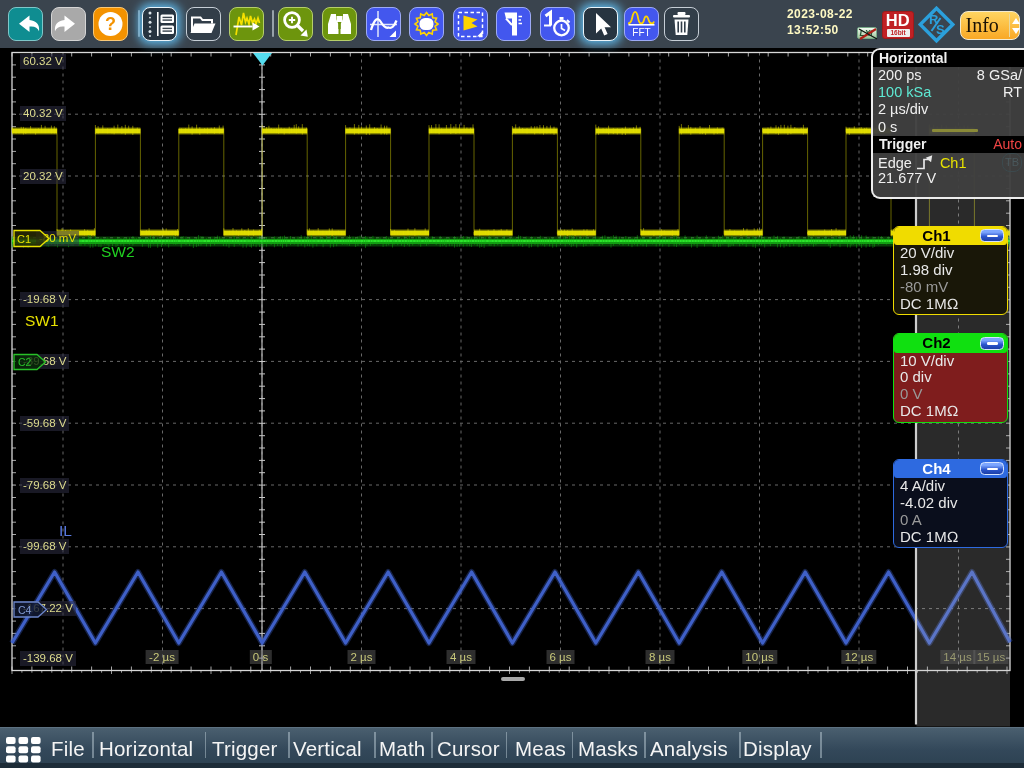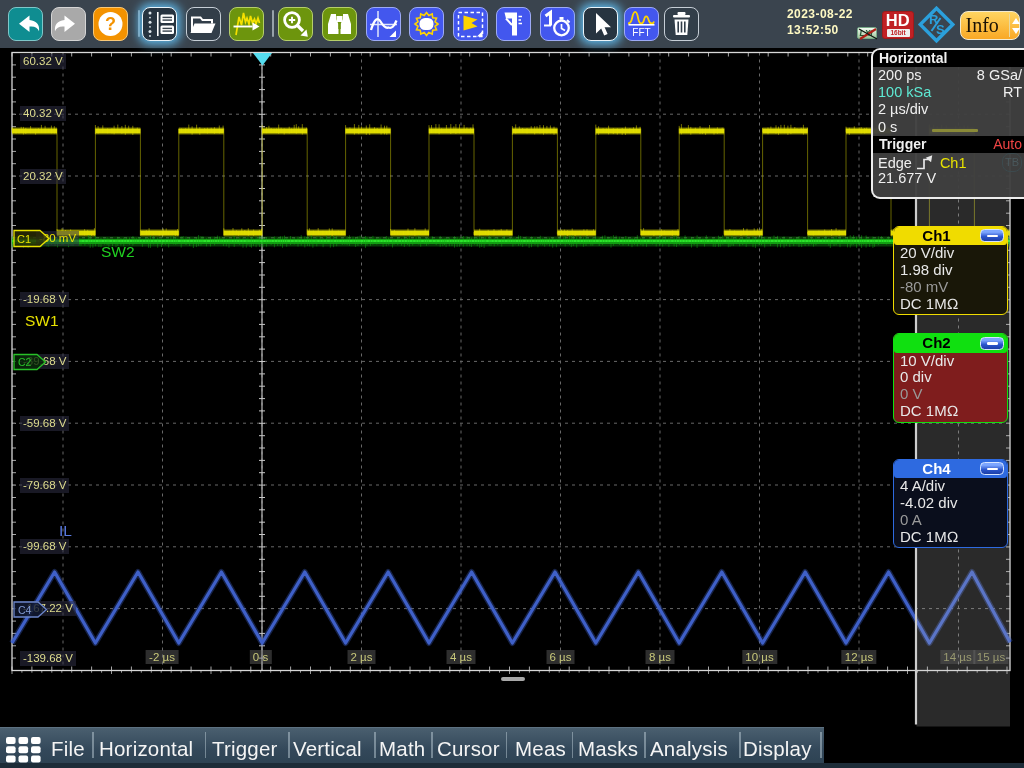--- a/index.html
+++ b/index.html
@@ -36,21 +36,21 @@
 .min{position:absolute;right:3px;top:2.5px;width:24px;height:13px;border-radius:4.5px;background:linear-gradient(#7ca6ff 20%,#2a55cc 60%,#1c3fa8);border:1px solid #d6e4ff}
 .min div{position:absolute;left:5.5px;top:4.7px;width:11px;height:2.6px;background:#fff;border-radius:1.3px}
 .cr{height:16.9px;line-height:16.9px;padding-left:6px;font-size:15px;color:#f2f2f2}
 #pill{position:absolute;left:501px;top:677px;width:24px;height:3.5px;background:#a8a8a8;border-radius:2px}
 #meas{position:absolute;left:12px;top:684.5px;width:998px;height:37px;background:#3c4043;border-top:1.5px solid #80848a;border-left:1.5px solid #9aa0a5}
 #measR{position:absolute;left:904px;top:-1.5px;width:94px;height:37px;background:#45484b;border:1px solid #6a6e71}
 .mg,.mh{position:absolute;left:5px;color:#f2f2f2;font-weight:bold;font-size:13.5px}
 .mg{top:3.5px}.mh{top:19.5px}
 #c1b{position:absolute;left:109.5px;top:4.5px;width:13px;height:11px;background:#ffe400;border-radius:2.5px;font-size:7px;font-weight:bold;color:#444;text-align:center;line-height:11px}
 #mval{position:absolute;left:108px;top:19px;width:103px;height:16px;background:#c9ccce;color:#0a0a0a;font-weight:bold;font-size:13.5px;text-align:right;padding-right:6px;line-height:16px}
-#menu{position:absolute;left:0;top:727px;width:824px;height:41px;background:linear-gradient(#4a5f6f,#33485a 55%,#2c4050);border-top:1px solid #5d7181}
+#menu{position:absolute;left:0;top:727px;width:1024px;height:41px;background:linear-gradient(#4a5f6f,#33485a 55%,#2c4050);border-top:1px solid #5d7181}
 #apps{position:absolute;left:5px;top:8px}
 .mi{position:absolute;top:8.5px;color:#f4f4f4;font-size:20.5px;letter-spacing:.2px}
 .msep{position:absolute;top:4px;width:1.5px;height:26px;background:rgba(200,215,225,.45)}
 #bbar{position:absolute;left:0;top:763px;width:1024px;height:5px;background:#1d2c38}
 </style></head>
 <body>
 <div id="stage">
 <svg id="plot" width="1024" height="768" viewBox="0 0 1024 768">
 <rect x="0" y="48" width="1024" height="636" fill="#000"></rect>
 <path d="M12.0 52.5v4M12.0 670.5v-4M31.9 52.5v4M31.9 670.5v-4M51.8 52.5v4M51.8 670.5v-4M71.7 52.5v4M71.7 670.5v-4M91.6 52.5v4M91.6 670.5v-4M111.5 52.5v4M111.5 670.5v-4M131.4 52.5v4M131.4 670.5v-4M151.3 52.5v4M151.3 670.5v-4M171.2 52.5v4M171.2 670.5v-4M191.1 52.5v4M191.1 670.5v-4M211.0 52.5v4M211.0 670.5v-4M230.9 52.5v4M230.9 670.5v-4M250.8 52.5v4M250.8 670.5v-4M270.7 52.5v4M270.7 670.5v-4M290.6 52.5v4M290.6 670.5v-4M310.5 52.5v4M310.5 670.5v-4M330.4 52.5v4M330.4 670.5v-4M350.3 52.5v4M350.3 670.5v-4M370.2 52.5v4M370.2 670.5v-4M390.1 52.5v4M390.1 670.5v-4M410.0 52.5v4M410.0 670.5v-4M429.9 52.5v4M429.9 670.5v-4M449.8 52.5v4M449.8 670.5v-4M469.7 52.5v4M469.7 670.5v-4M489.6 52.5v4M489.6 670.5v-4M509.5 52.5v4M509.5 670.5v-4M529.4 52.5v4M529.4 670.5v-4M549.3 52.5v4M549.3 670.5v-4M569.2 52.5v4M569.2 670.5v-4M589.1 52.5v4M589.1 670.5v-4M609.0 52.5v4M609.0 670.5v-4M628.9 52.5v4M628.9 670.5v-4M648.8 52.5v4M648.8 670.5v-4M668.7 52.5v4M668.7 670.5v-4M688.6 52.5v4M688.6 670.5v-4M708.5 52.5v4M708.5 670.5v-4M728.4 52.5v4M728.4 670.5v-4M748.3 52.5v4M748.3 670.5v-4M768.2 52.5v4M768.2 670.5v-4M788.1 52.5v4M788.1 670.5v-4M808.0 52.5v4M808.0 670.5v-4M827.9 52.5v4M827.9 670.5v-4M847.8 52.5v4M847.8 670.5v-4M867.7 52.5v4M867.7 670.5v-4M887.6 52.5v4M887.6 670.5v-4M907.5 52.5v4M907.5 670.5v-4M927.4 52.5v4M927.4 670.5v-4M947.3 52.5v4M947.3 670.5v-4M967.2 52.5v4M967.2 670.5v-4M987.1 52.5v4M987.1 670.5v-4M1007.0 52.5v4M1007.0 670.5v-4M12.0 52.5h4M1010.0 52.5h-4M12.0 64.9h4M1010.0 64.9h-4M12.0 77.2h4M1010.0 77.2h-4M12.0 89.6h4M1010.0 89.6h-4M12.0 101.9h4M1010.0 101.9h-4M12.0 114.3h4M1010.0 114.3h-4M12.0 126.7h4M1010.0 126.7h-4M12.0 139.0h4M1010.0 139.0h-4M12.0 151.4h4M1010.0 151.4h-4M12.0 163.7h4M1010.0 163.7h-4M12.0 176.1h4M1010.0 176.1h-4M12.0 188.5h4M1010.0 188.5h-4M12.0 200.8h4M1010.0 200.8h-4M12.0 213.2h4M1010.0 213.2h-4M12.0 225.5h4M1010.0 225.5h-4M12.0 237.9h4M1010.0 237.9h-4M12.0 250.3h4M1010.0 250.3h-4M12.0 262.6h4M1010.0 262.6h-4M12.0 275.0h4M1010.0 275.0h-4M12.0 287.3h4M1010.0 287.3h-4M12.0 299.7h4M1010.0 299.7h-4M12.0 312.1h4M1010.0 312.1h-4M12.0 324.4h4M1010.0 324.4h-4M12.0 336.8h4M1010.0 336.8h-4M12.0 349.1h4M1010.0 349.1h-4M12.0 361.5h4M1010.0 361.5h-4M12.0 373.9h4M1010.0 373.9h-4M12.0 386.2h4M1010.0 386.2h-4M12.0 398.6h4M1010.0 398.6h-4M12.0 410.9h4M1010.0 410.9h-4M12.0 423.3h4M1010.0 423.3h-4M12.0 435.7h4M1010.0 435.7h-4M12.0 448.0h4M1010.0 448.0h-4M12.0 460.4h4M1010.0 460.4h-4M12.0 472.7h4M1010.0 472.7h-4M12.0 485.1h4M1010.0 485.1h-4M12.0 497.5h4M1010.0 497.5h-4M12.0 509.8h4M1010.0 509.8h-4M12.0 522.2h4M1010.0 522.2h-4M12.0 534.5h4M1010.0 534.5h-4M12.0 546.9h4M1010.0 546.9h-4M12.0 559.3h4M1010.0 559.3h-4M12.0 571.6h4M1010.0 571.6h-4M12.0 584.0h4M1010.0 584.0h-4M12.0 596.3h4M1010.0 596.3h-4M12.0 608.7h4M1010.0 608.7h-4M12.0 621.1h4M1010.0 621.1h-4M12.0 633.4h4M1010.0 633.4h-4M12.0 645.8h4M1010.0 645.8h-4M12.0 658.1h4M1010.0 658.1h-4M12.0 670.5h4M1010.0 670.5h-4" stroke="#a8a8a8" stroke-width="1" fill="none"></path>

